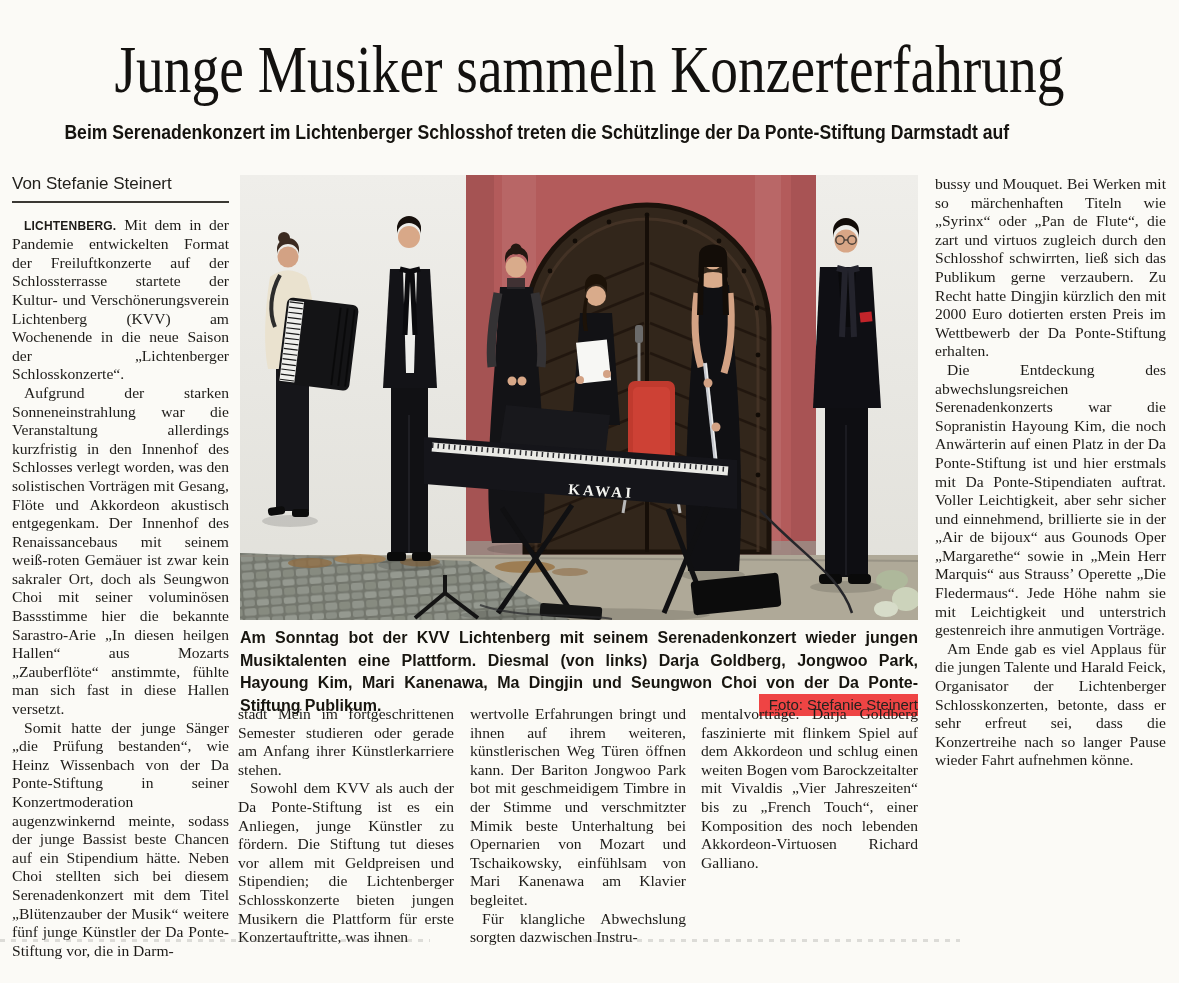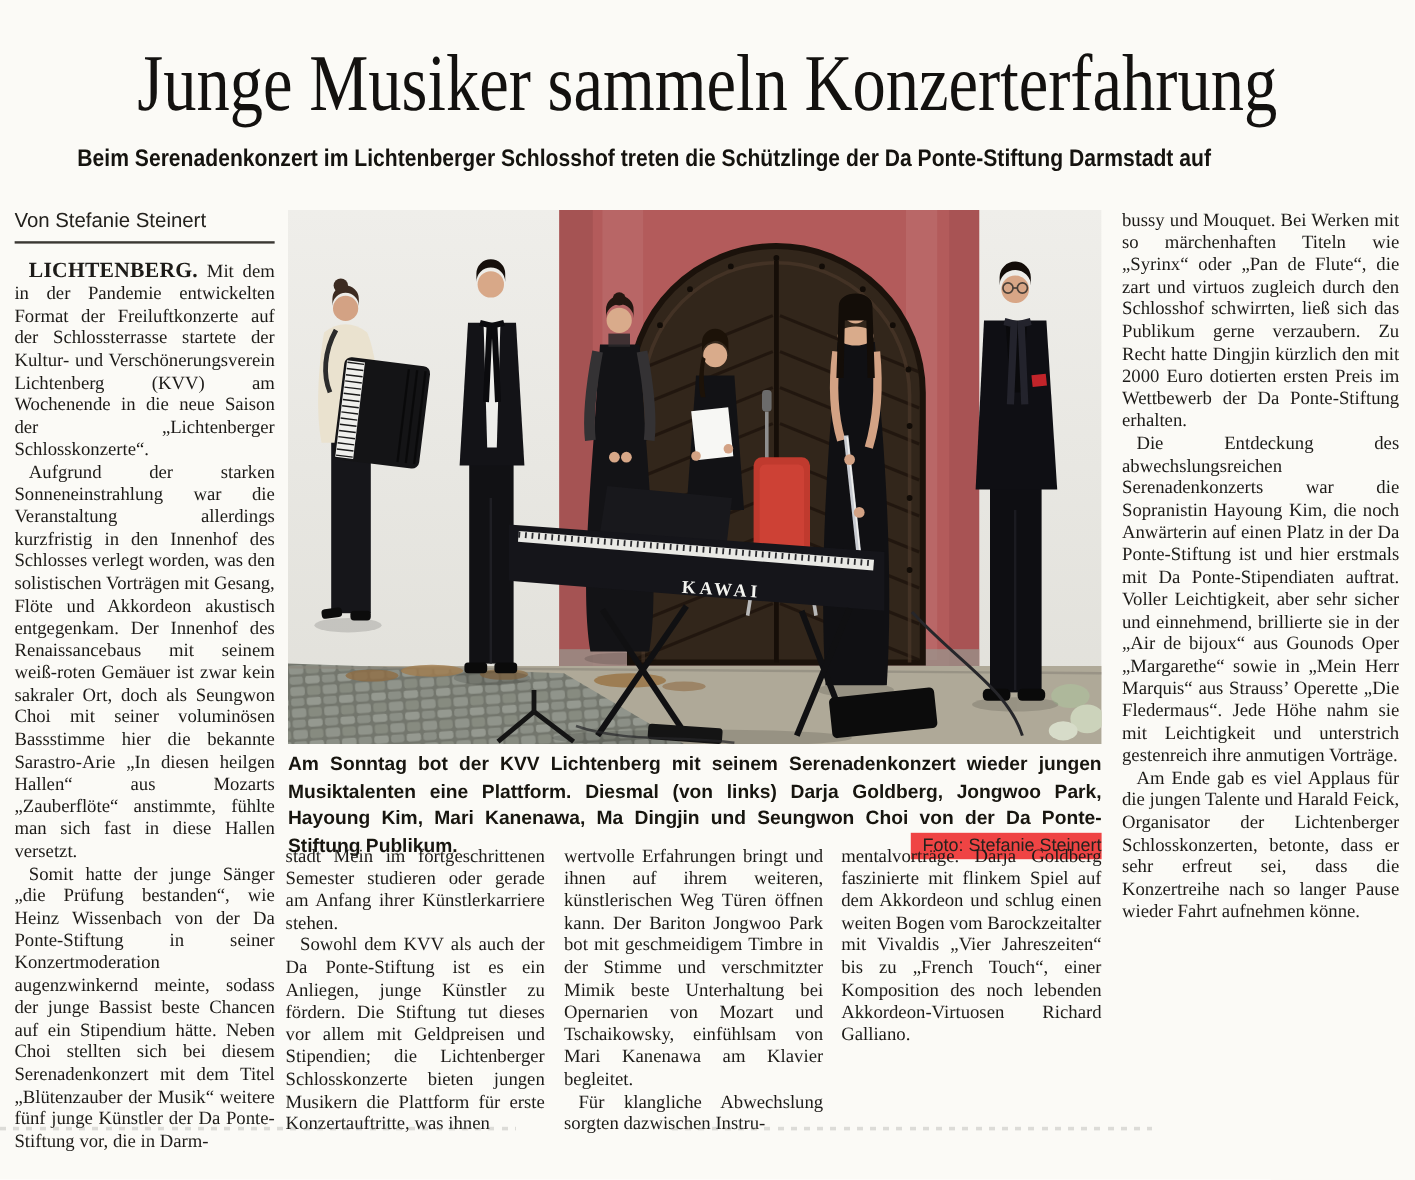--- a/index.html
+++ b/index.html
@@ -20,21 +20,21 @@
          hyphens:auto; -webkit-hyphens:auto; }
   .col p { margin:0; text-indent:12px; }
   .col p.cont { text-indent:0; }
   .col-left  { left:12px;  top:175px; width:217px; height:800px; }
   .col-right { left:935px; top:175px; width:231px; height:800px; }
   .col-b1 { left:238px; top:705px; width:216px; height:278px; }
   .col-b2 { left:470px; top:705px; width:216px; height:278px; }
   .col-b3 { left:701px; top:705px; width:217px; height:278px; }
   .byline { font-family:"Liberation Sans", sans-serif; font-size:17px; color:#23211d;
             padding:0 0 7px 0; border-bottom:2px solid #3a3833; margin-bottom:13px; text-align:left; }
-  .loc { font-family:Liberation Serif, serif; font-weight:bold; font-size:18px; letter-spacing:.2px; }
+  .loc { font-family:Liberation Sans, sans-serif; font-weight:bold; font-size:12px; letter-spacing:.2px; }
   
   .photo { position:absolute; left:240px; top:175px; width:678px; height:445px; margin:0; }
   .photo svg { display:block; }
   .caption { position:absolute; left:240px; top:627px; width:678px; margin:0;
              font-family:"Liberation Sans", sans-serif; font-weight:bold; font-size:16px;
              line-height:22.5px; text-align:justify; color:#17150f; }
   .credit { position:absolute; right:0; bottom:1px; font-weight:normal; font-size:15px; color:#24221d;
             background:#ef4444; padding-left:10px; }
   
   .artifact { position:absolute; height:3px; opacity:.28;

